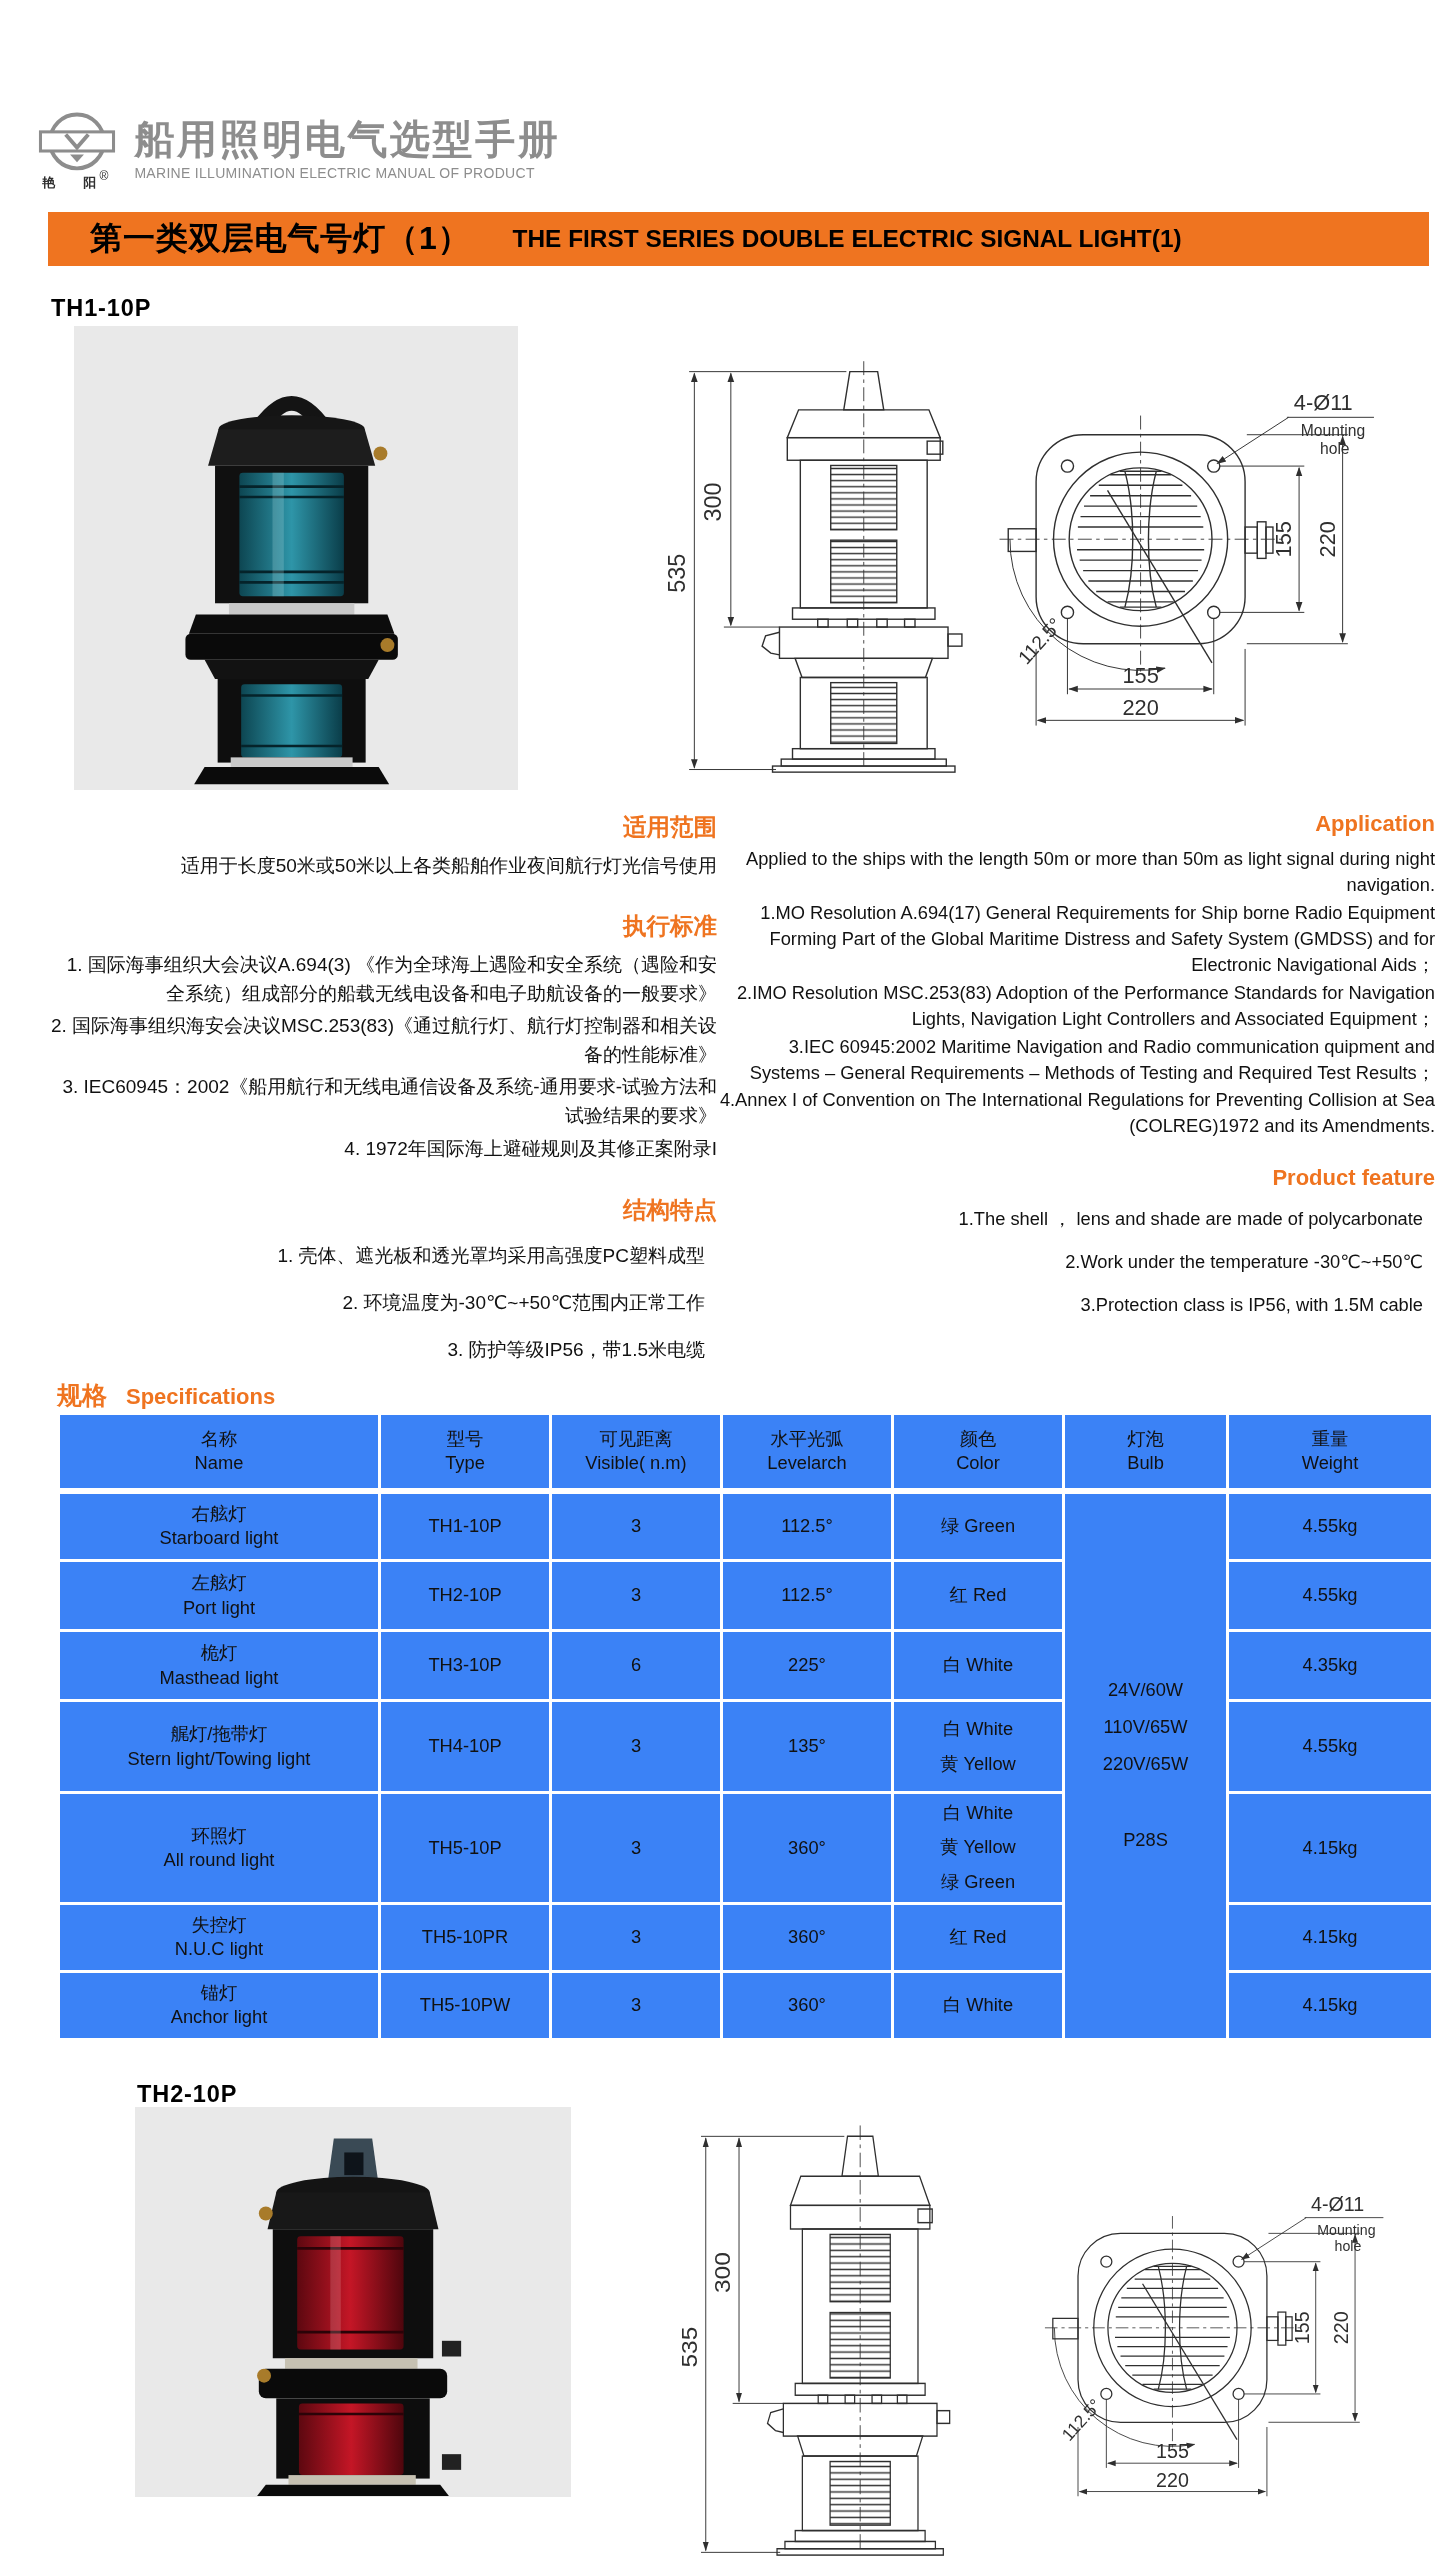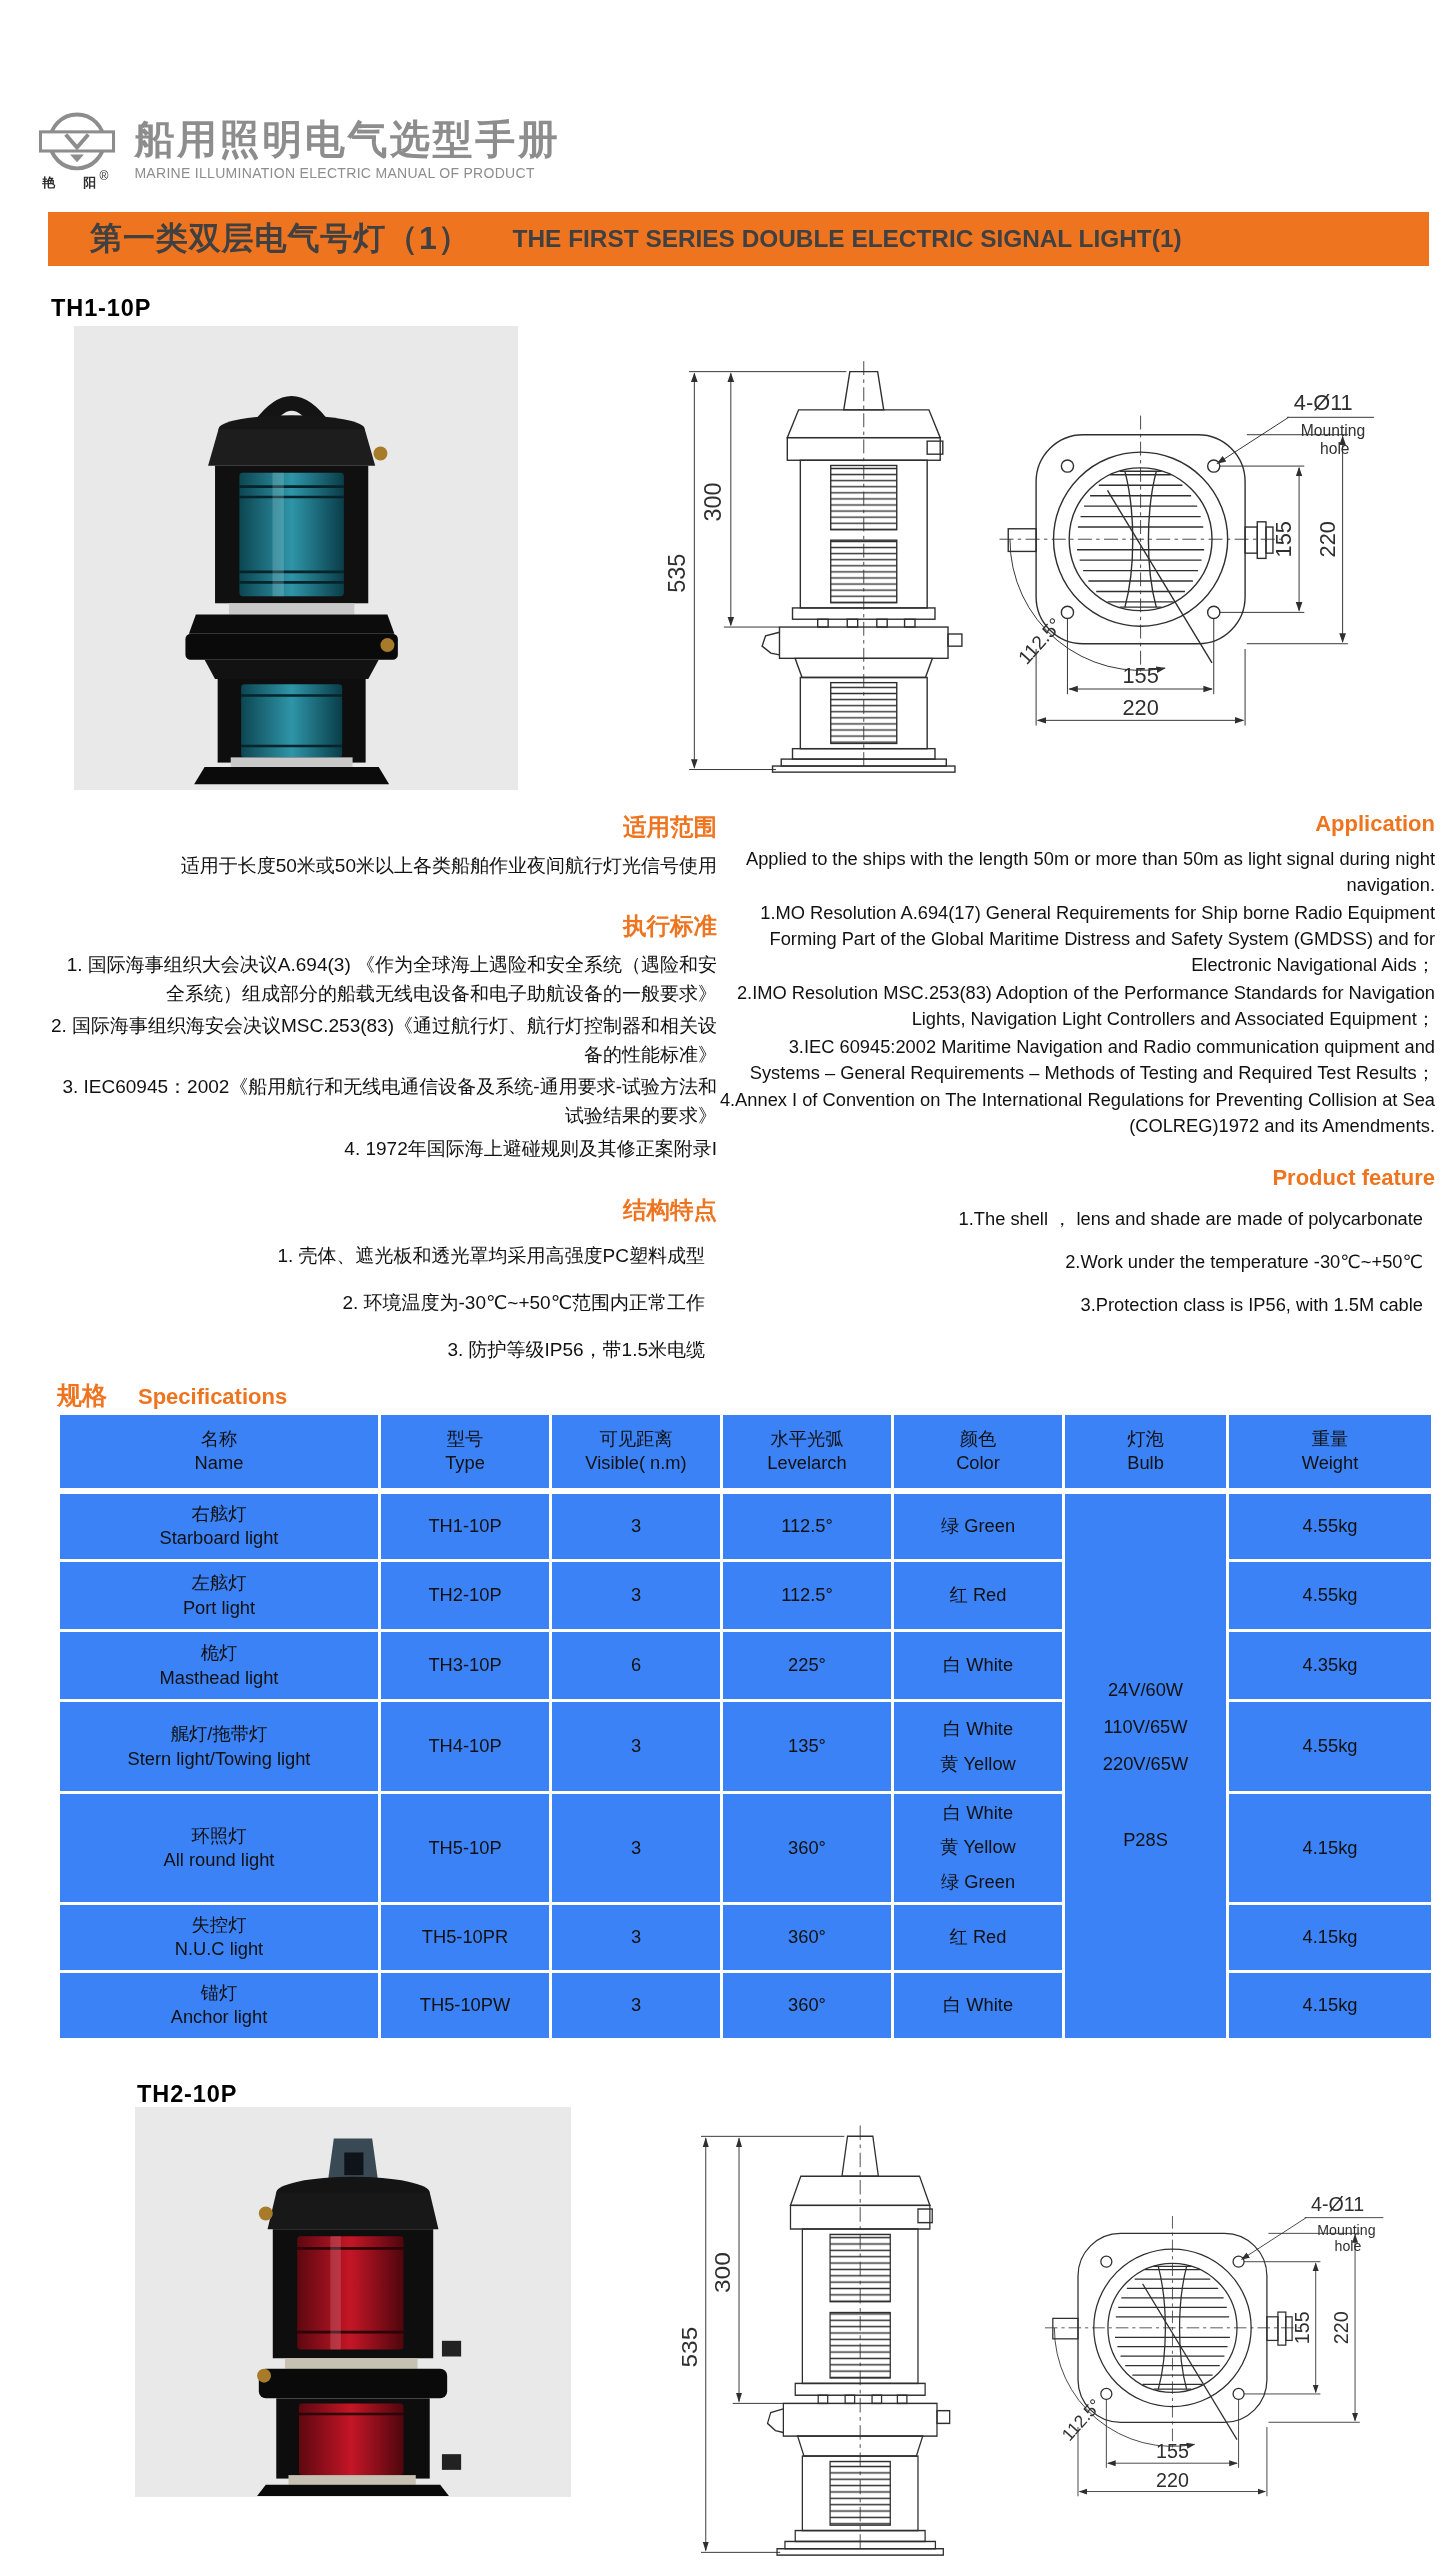--- a/index.html
+++ b/index.html
@@ -10,21 +10,21 @@
   }
   .abs{position:absolute;}
 
   
   .header{left:37px;top:110px;display:flex;align-items:flex-start;gap:17.4px;}
   .logo{width:80px;height:82px;flex:0 0 auto;}
   .title-cn{font-size:40px;font-weight:bold;color:#8d8d8d;letter-spacing:2.6px;line-height:1.1;margin-top:7px;}
   .title-en{font-size:14px;color:#8d8d8d;letter-spacing:0.3px;margin-top:3.5px;}
 
   
-  .banner{left:48px;top:212px;width:1381px;height:54px;background:#EF7420;color:#404040;
+  .banner{left:48px;top:212px;width:1381px;height:54px;background:#EF7420;color:#000000;
     display:flex;align-items:center;gap:42px;padding-left:42px;box-sizing:border-box;}
   .banner .cn{font-size:32px;font-weight:bold;letter-spacing:0.9px;}
   .banner .en{font-size:24.4px;font-weight:bold;letter-spacing:0;}
 
   .model-label{font-size:23.5px;font-weight:bold;color:#000;letter-spacing:0.9px;}
   .model1{left:51px;top:295px;}
   .model2{left:137px;top:2081px;}
 
   .photo{background:#E9E9E9;}
   .photo1{left:74px;top:326px;width:444px;height:464px;}
@@ -40,21 +40,21 @@
   .sec-body{font-size:19px;line-height:1.5;margin:0;}
   .sec-body.en{font-size:18.3px;line-height:1.45;}
   .std-item{font-size:19px;line-height:1.52;margin:3.5px 0;}
   .std-item.en{font-size:18.3px;line-height:1.42;margin:1.7px 0;}
   .feat-item{font-size:19px;line-height:1.85;margin:12px;}
   .feat-item.en{font-size:18.3px;line-height:1.7;}
   .mt{margin-top:30px;}
   .mt2{margin-top:26px;}
 
   
-  .spec-heading{left:57px;top:1379px;display:flex;align-items:baseline;gap:31px;color:#EF7420;font-weight:bold;}
+  .spec-heading{left:57px;top:1379px;display:flex;align-items:baseline;gap:19px;color:#EF7420;font-weight:bold;}
   .spec-heading .cn{font-size:25px;}
   .spec-heading .en{font-size:22px;}
   table.spec{left:57px;top:1412px;position:absolute;border-collapse:collapse;table-layout:fixed;width:1373px;}
   table.spec td{background:#3b82f6;border:3.5px solid #fff;text-align:center;vertical-align:middle;
     font-size:18.3px;line-height:1.32;padding:1.7px 3.5px;}
   table.spec tr.hdr td{border-bottom:6.1px solid #fff;}
   .cellline{display:block;}
   .bulbcell div{line-height:2.0;}
   .bulb-base{margin-top:40px;}
   tr.r-std{height:70px;}

